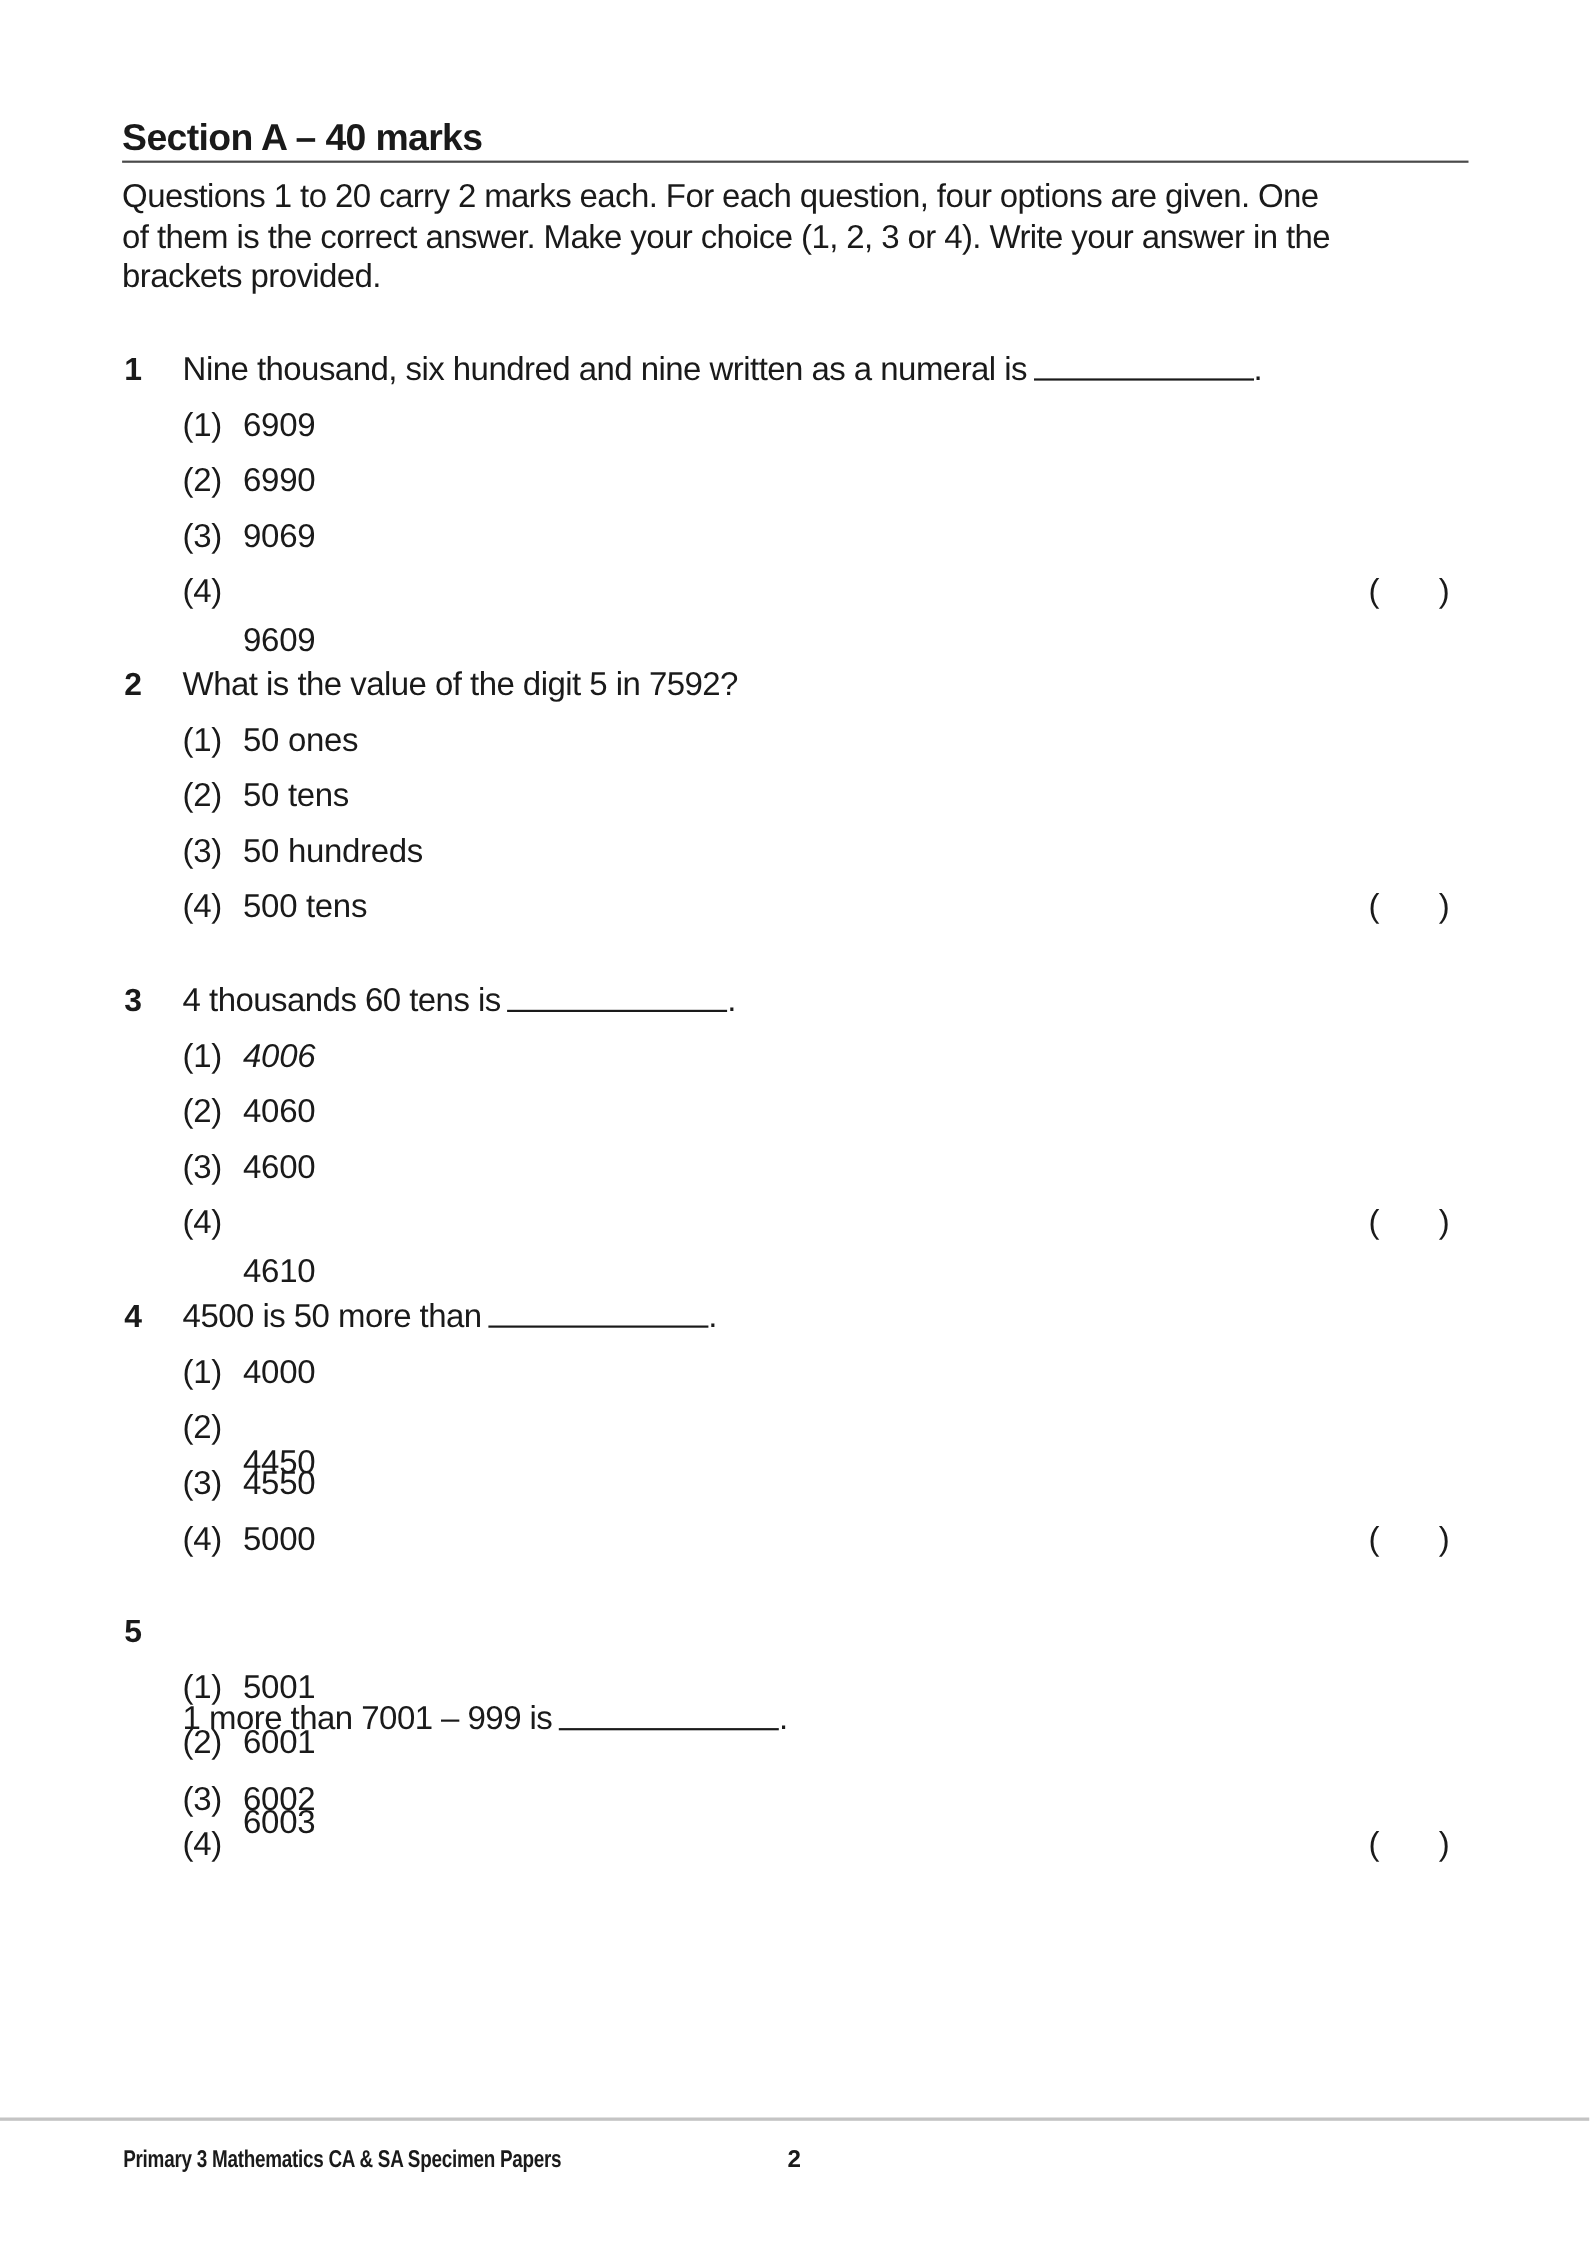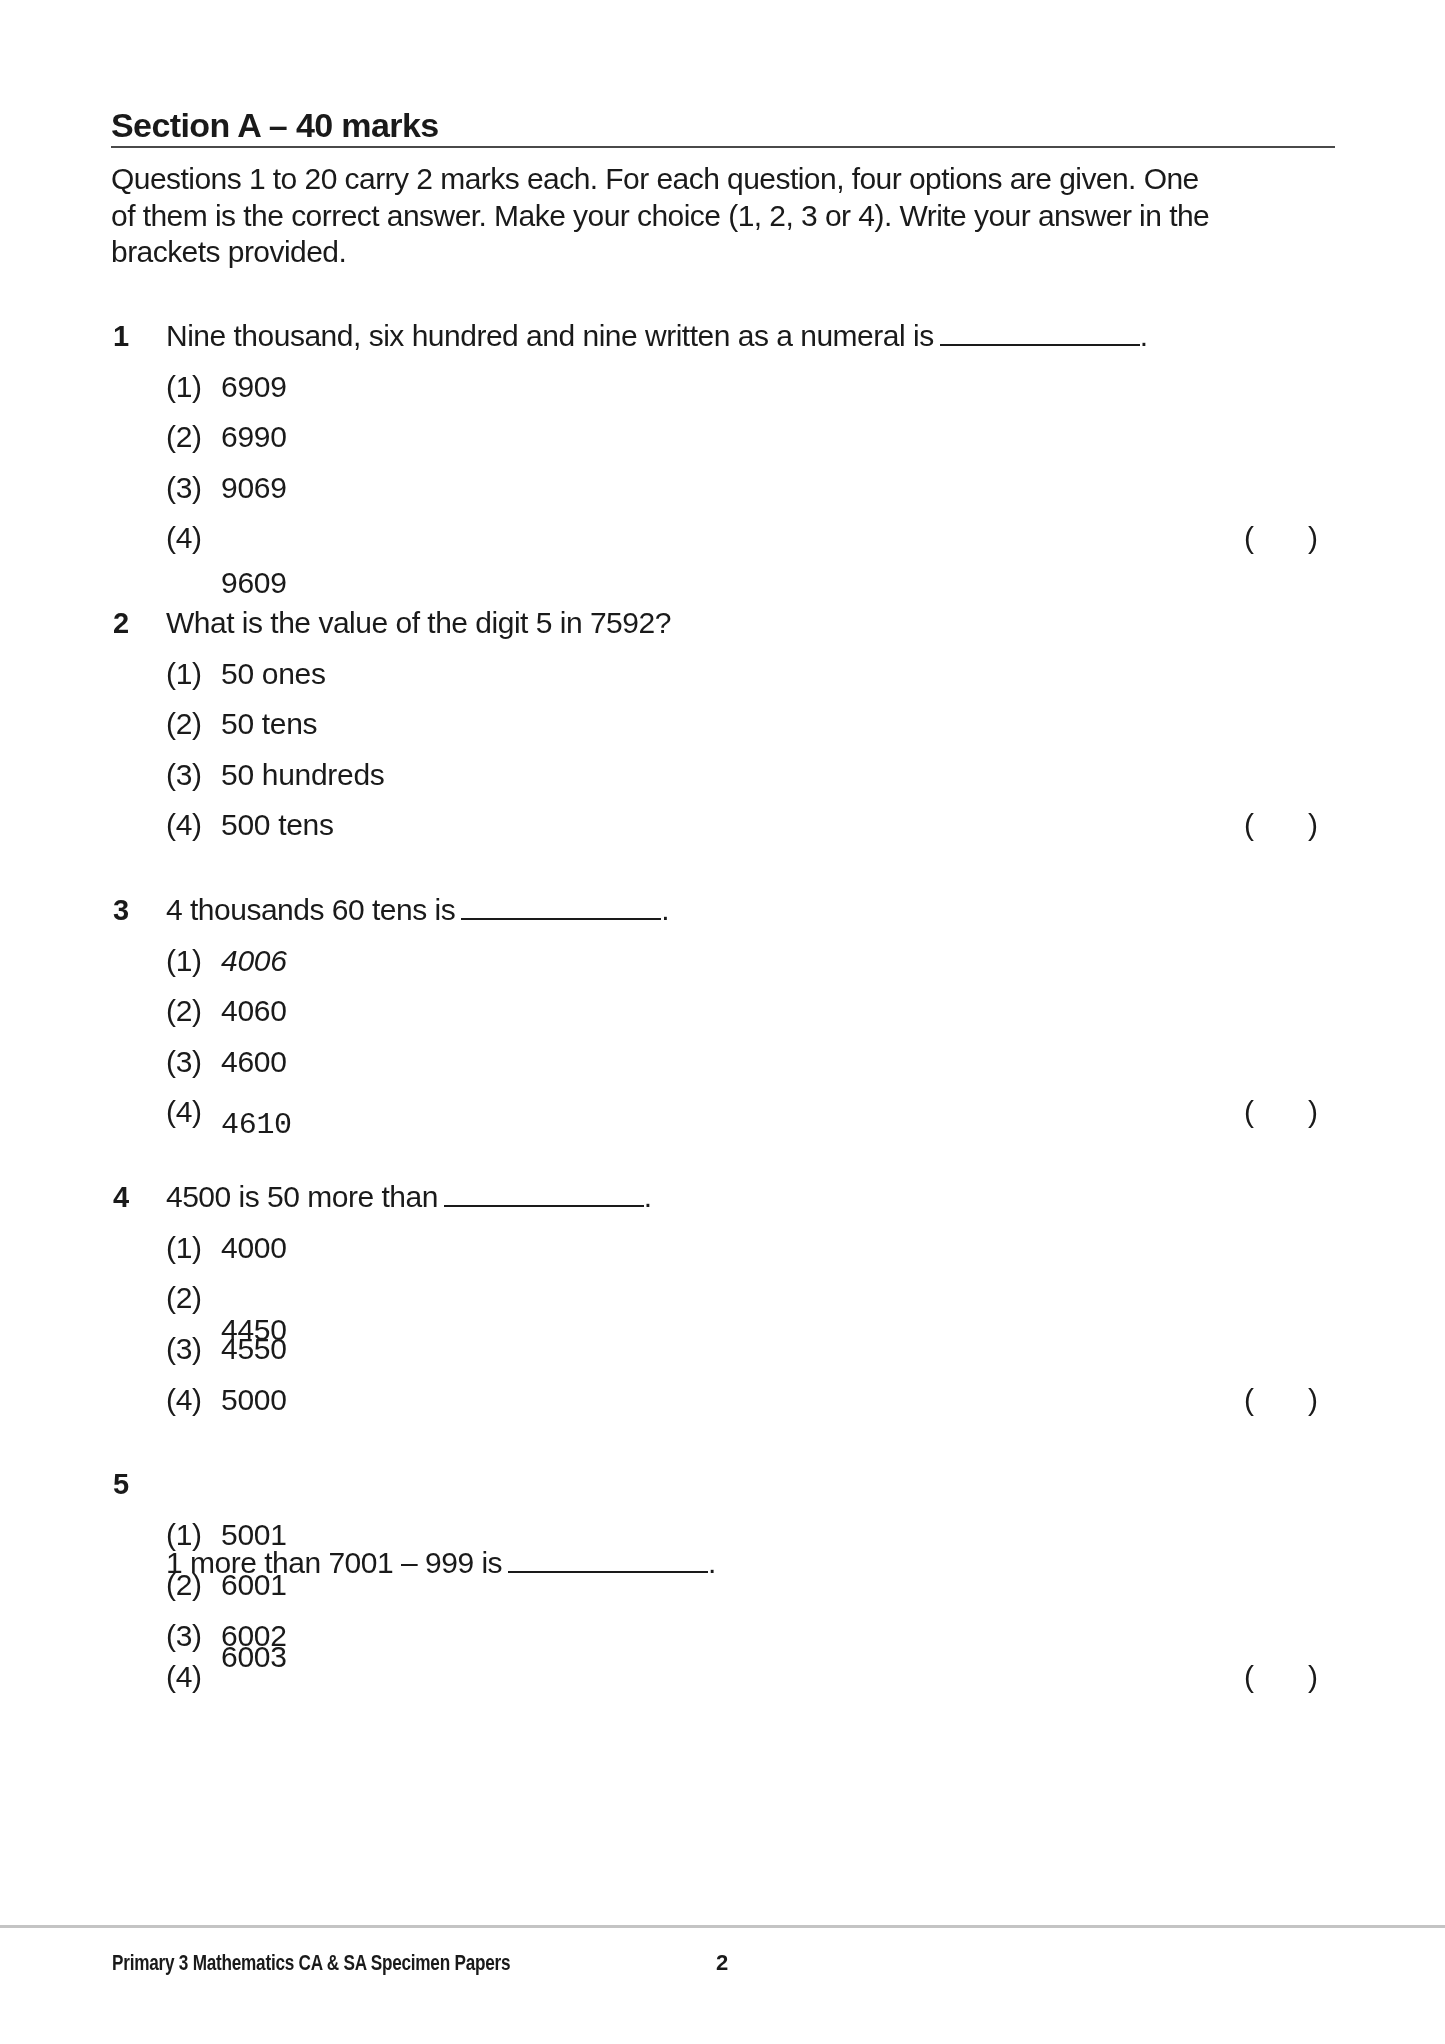--- a/index.html
+++ b/index.html
@@ -92,21 +92,21 @@
     <span class="blank"></span>
     <span class="period">.</span>
   </div>
   <div class="abs opt-num" style="top:946px;">(1)</div>
   <div class="abs opt-val" style="top:946px;font-style:italic;">4006</div>
   <div class="abs opt-num" style="top:996px;">(2)</div>
   <div class="abs opt-val" style="top:996px;">4060</div>
   <div class="abs opt-num" style="top:1047px;">(3)</div>
   <div class="abs opt-val" style="top:1047px;">4600</div>
   <div class="abs opt-num" style="top:1097px;">(4)</div>
-  <div class="abs opt-val" style="top:1110px;font-family:Liberation Mono, monospace;">4610</div>
+  <div class="abs opt-val" style="top:1141px;">4610</div>
   <div class="abs bracket bracket-open" style="top:1097px;">(</div>
   <div class="abs bracket bracket-close" style="top:1097px;">)</div>
 </div>
 
 <div>
   <div class="abs qnum" style="top:1182px;">4</div>
   <div class="abs qtext" style="top:1182px;">
     <span>4500 is 50 more than</span>
     <span class="blank"></span>
     <span class="period">.</span>

